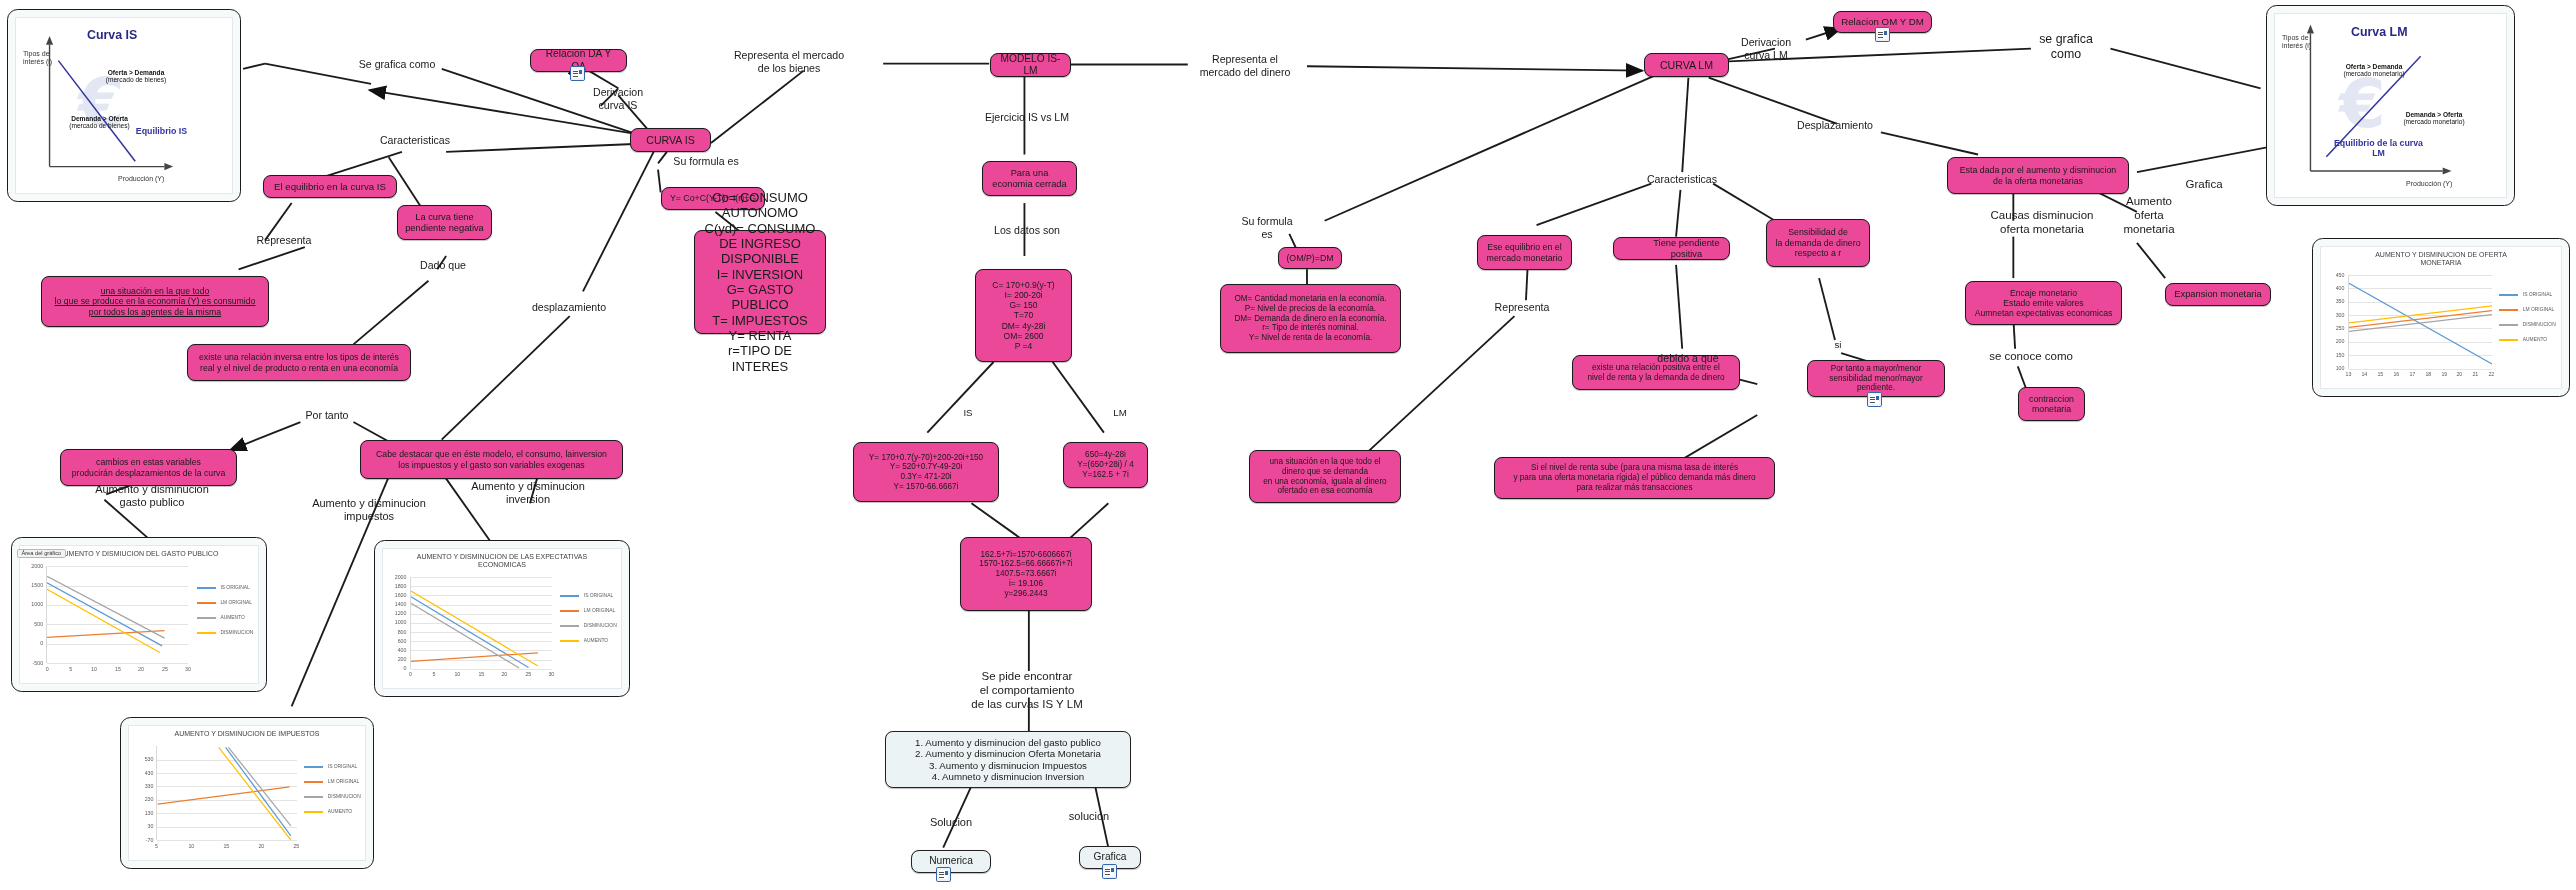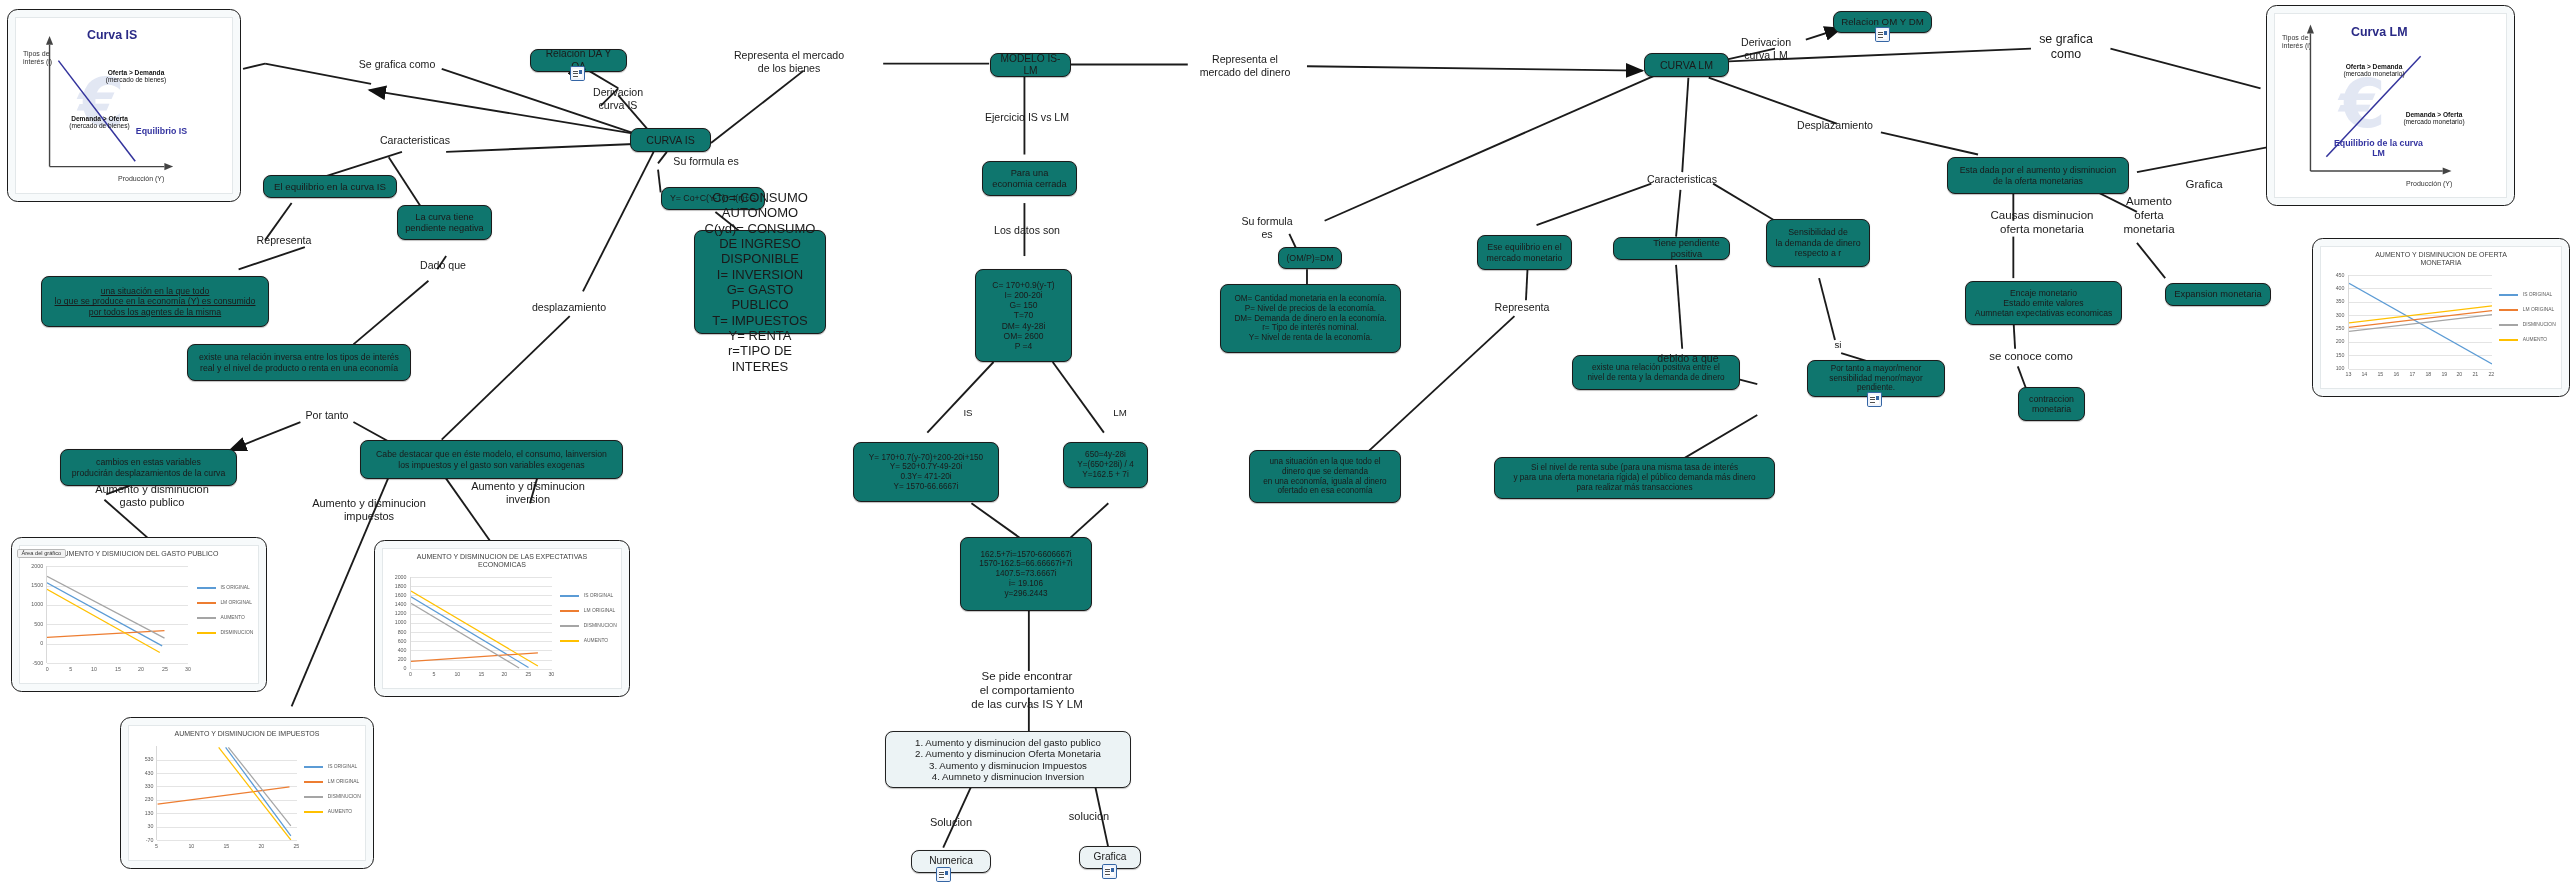--- a/index.html
+++ b/index.html
@@ -5,21 +5,21 @@
 <style>
   html,body{margin:0;padding:0;background:#ffffff;}
   body{font-family:"Liberation Sans","DejaVu Sans",sans-serif;}
   #canvas{position:relative;width:2576px;height:890px;background:#ffffff;overflow:hidden;}
   svg.links{position:absolute;left:0;top:0;width:2576px;height:890px;pointer-events:none;}
 
   
   .node{
     position:absolute;
     box-sizing:border-box;
-    background:#0f766e;
+    background:#ec4899;
     border:1.4px solid #1b1b1b;
     border-radius:8px;
     color:#1a1a1a;
     text-align:center;
     display:flex;
     align-items:center;
     justify-content:center;
     padding:2.6px 6.2px;
     line-height:1.18;
     white-space:pre-line;

